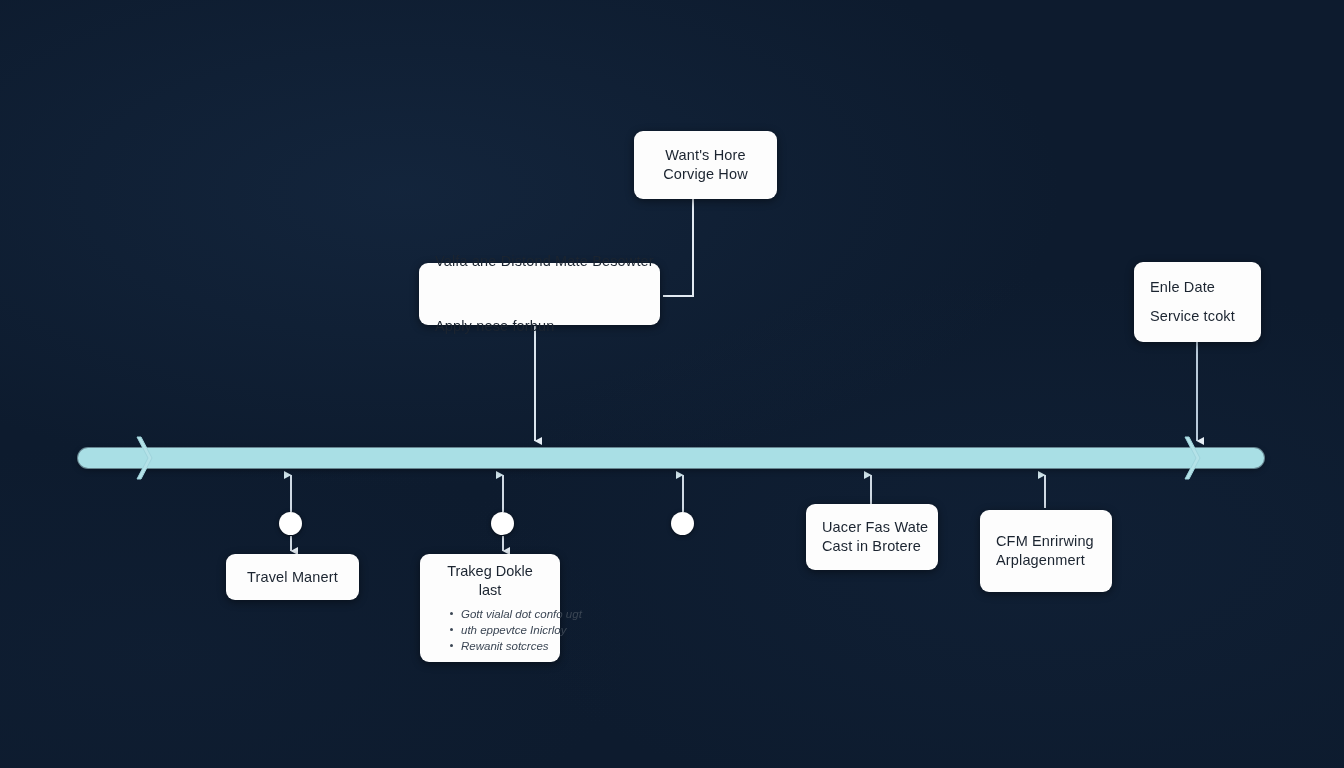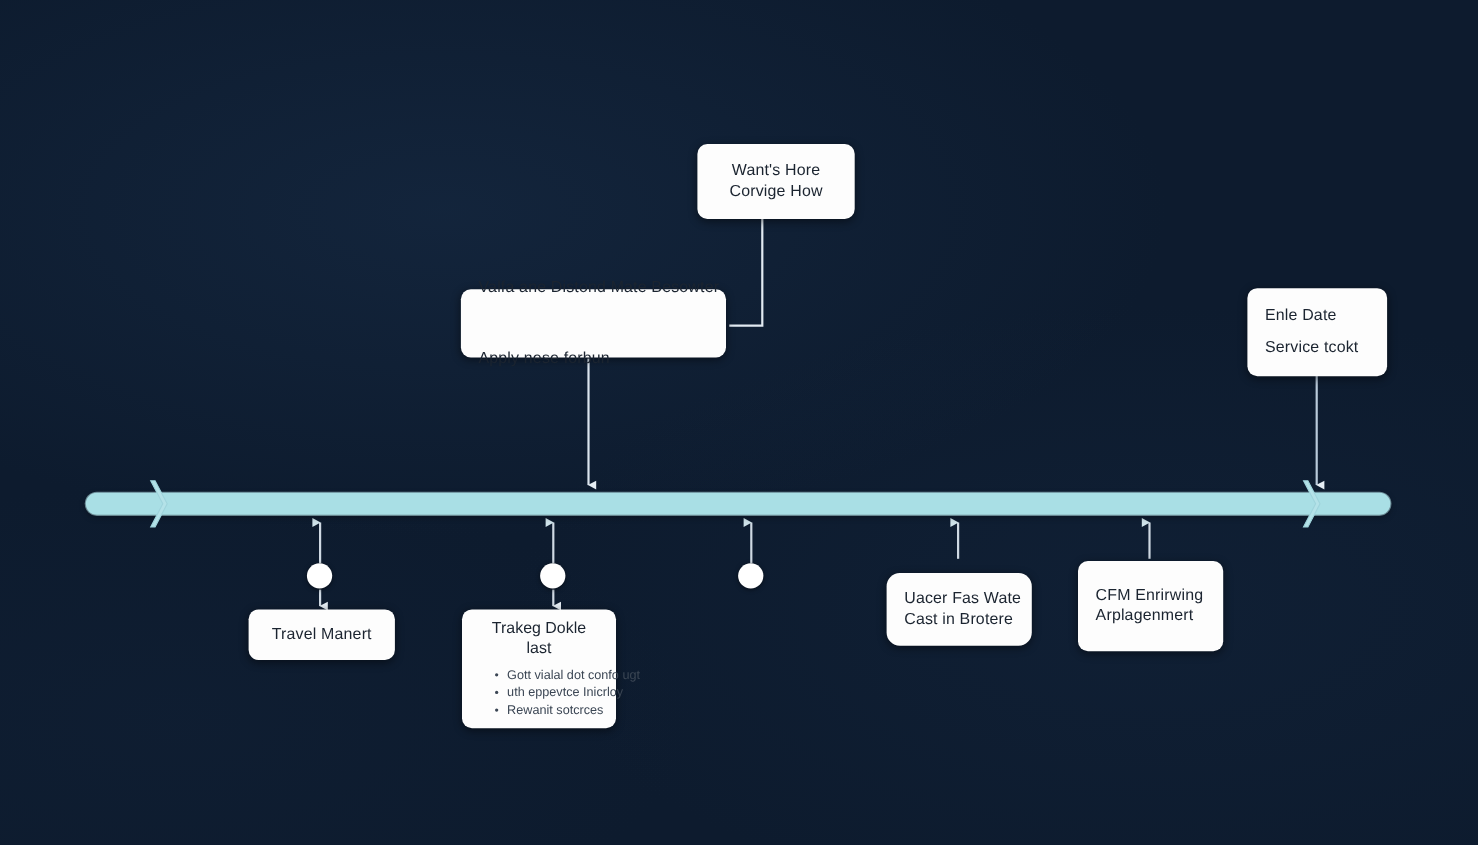--- a/index.html
+++ b/index.html
@@ -75,20 +75,21 @@
     padding: 0 0 0 14px;
     list-style: none;
   }
   .node ul li {
     font-size: 11.5px;
     line-height: 16px;
     color: #3b4654;
     position: relative;
     padding-left: 11px;
     white-space: nowrap;
+    font-style: italic;
   }
   .node ul li:before {
     content: "";
     position: absolute;
     left: 0;
     top: 6px;
     width: 3px;
     height: 3px;
     border-radius: 50%;
     background: #3b4654;
@@ -198,21 +199,21 @@
   <div class="node" style="left:420px; top:554px; width:140px; height:108px;">
     <div class="node-title">Trakeg Dokle</div>
     <div class="node-title">last</div>
     <ul>
       <li>Gott vialal dot confo ugt</li>
       <li>uth eppevtce Inicrloy</li>
       <li>Rewanit sotcrces</li>
     </ul>
   </div>
 
-  <div class="node" style="left:806px; top:521px; width:132px; height:66px;border-radius:12px;">
+  <div class="node" style="left:806px; top:504px; width:132px; height:66px;">
     <div class="line">Uacer Fas Wate</div>
     <div class="line">Cast in Brotere</div>
   </div>
 
   <div class="node" style="left:980px; top:510px; width:132px; height:82px;">
     <div class="line">CFM Enrirwing</div>
     <div class="line">Arplagenmert</div>
   </div>
 
 </div>

